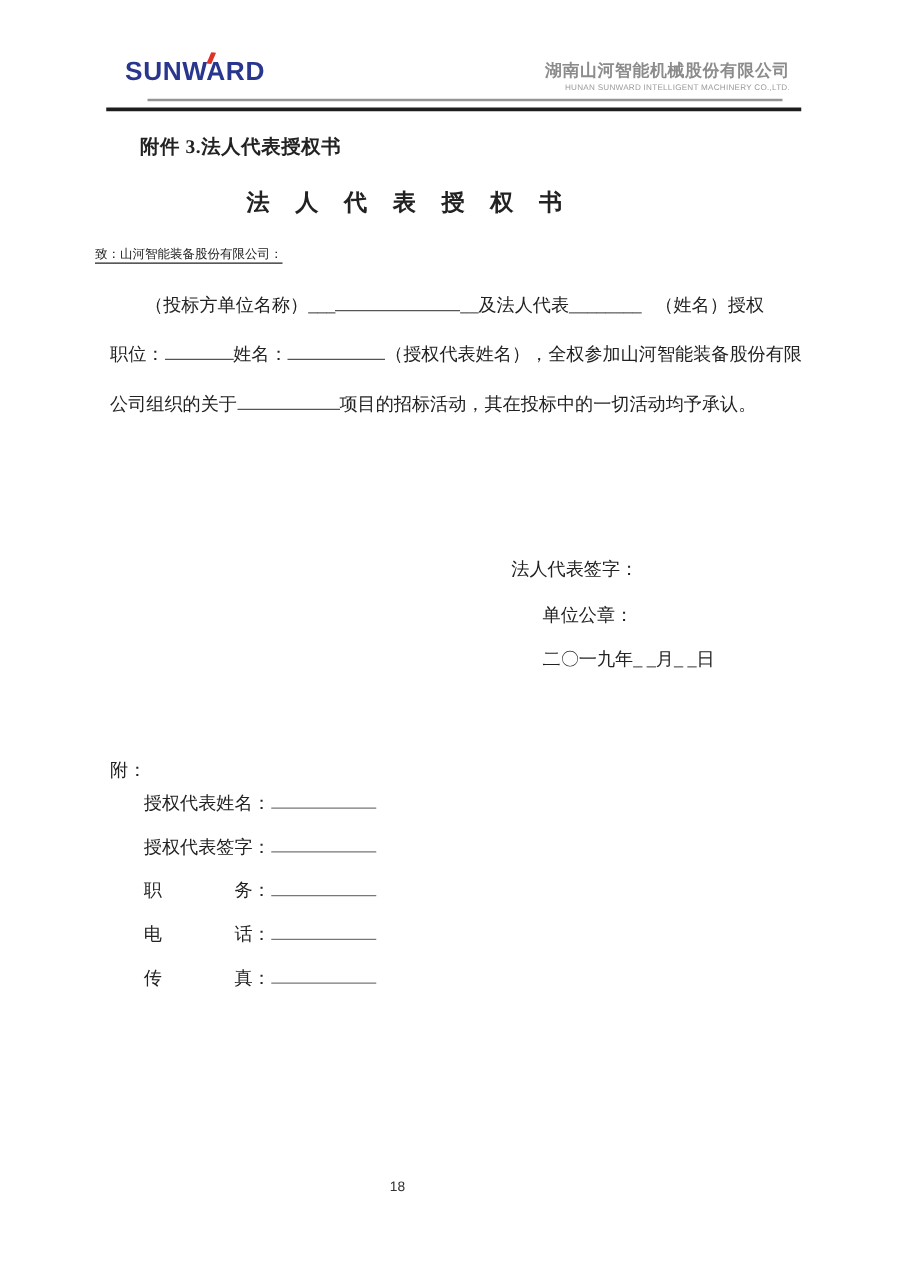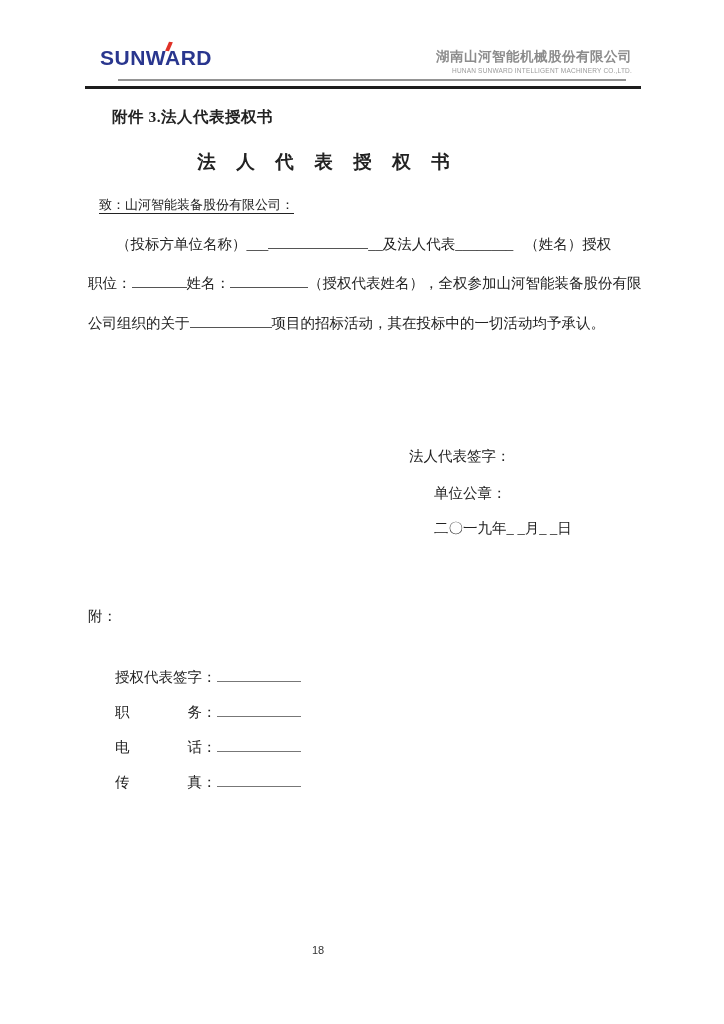--- a/index.html
+++ b/index.html
@@ -57,22 +57,22 @@
   .att-heading{
     position:absolute;left:88px;top:107px;
     font-size:15.5px;font-weight:bold;letter-spacing:0.5px;padding-left:24px;
   }
   .doc-title{
     position:absolute;left:0;top:149px;width:648px;
     text-align:center;font-size:18.5px;font-weight:bold;
     letter-spacing:1px;
   }
   .salutation{
-    position:absolute;left:99px;top:196px;
-    font-size:13px;
+    position:absolute;left:76px;top:196px;
+    font-size:10px;
     text-decoration:underline;
     text-underline-offset:4px;
   }
   .para{position:absolute;font-size:14.5px;line-height:1;white-space:nowrap;}
   .p-bidder{left:116px;top:234px;}
   .p-position{left:88px;top:273px;}
   .p-project{left:88px;top:313px;}
   .ublank{
     display:inline-block;
     border-bottom:1px solid var(--blank-line);
@@ -138,20 +138,23 @@
   <div class="para p-project">
     <span>公司组织的关于</span><span class="ublank w82"></span><span>项目的招标活动，其在投标中的一切活动均予承认。</span>
   </div>
 
   <div class="sig-line sig-sign">法人代表签字：</div>
   <div class="sig-line sig-seal">单位公章：</div>
   <div class="sig-line sig-date">二〇一九年_ _月_ _日</div>
 
   <div class="att-label">附：</div>
 
+  <div class="att-item att-i0">
+    <span>授权代表姓名：</span><span class="ublank w84"></span>
+  </div>
   <div class="att-item att-i1">
     <span>授权代表签字：</span><span class="ublank w84"></span>
   </div>
   <div class="att-item att-i2">
     <span>职　　　　务：</span><span class="ublank w84"></span>
   </div>
   <div class="att-item att-i3">
     <span>电　　　　话：</span><span class="ublank w84"></span>
   </div>
   <div class="att-item att-i4">

